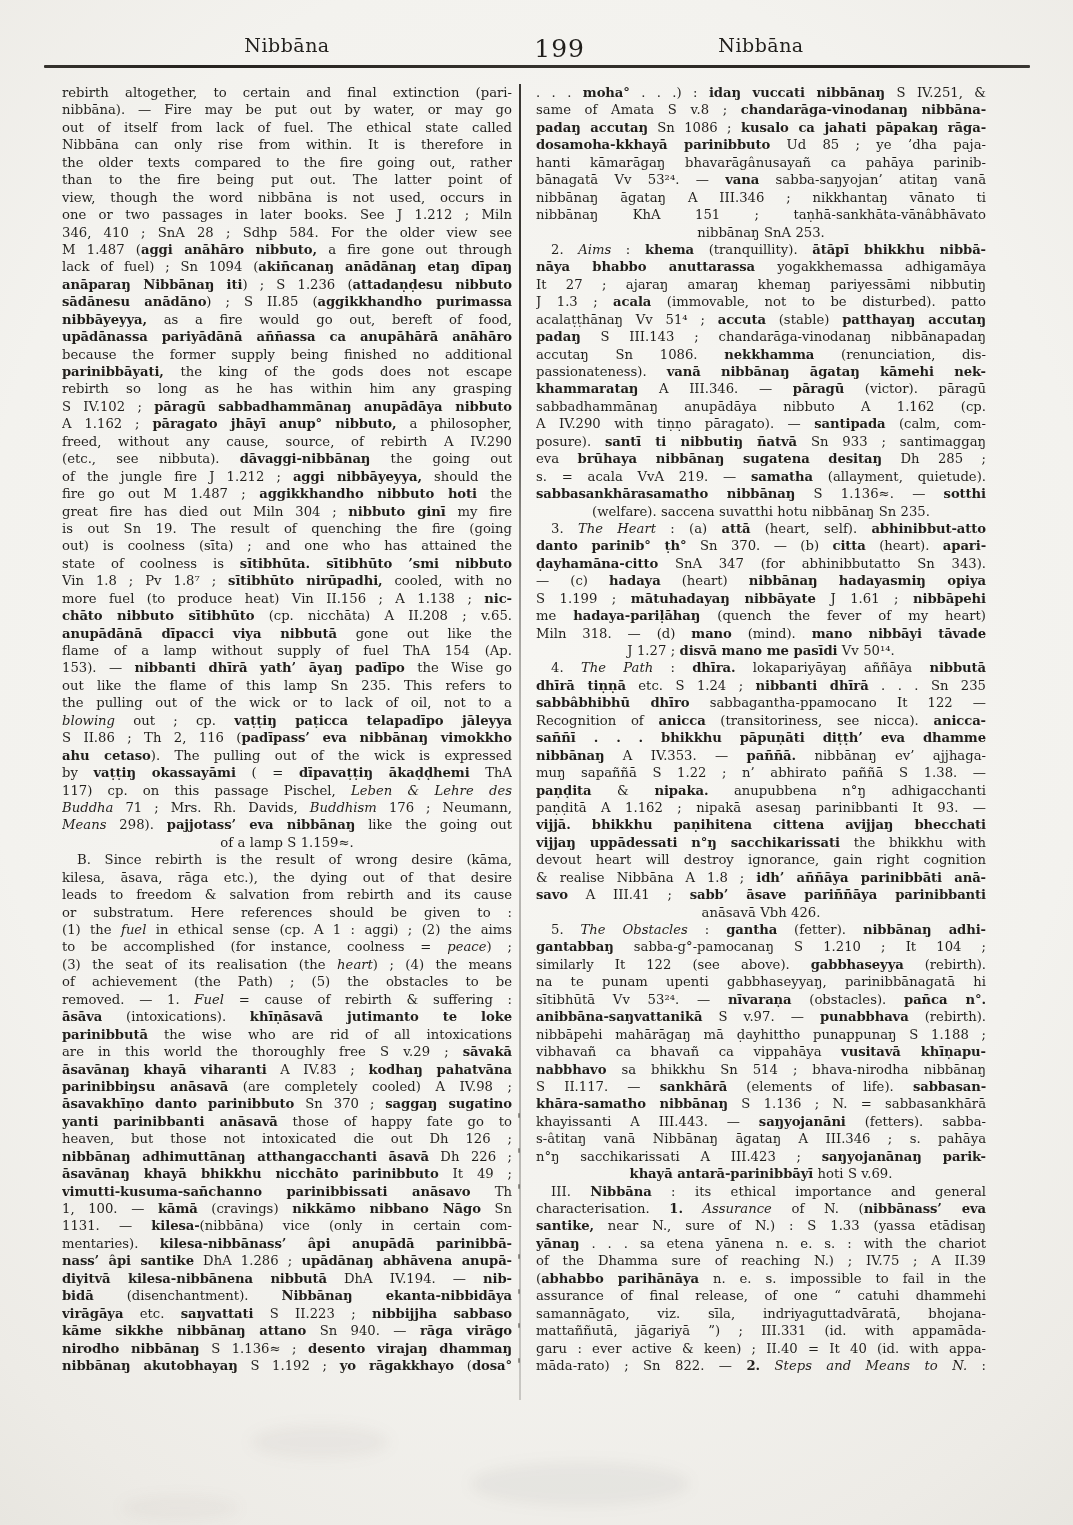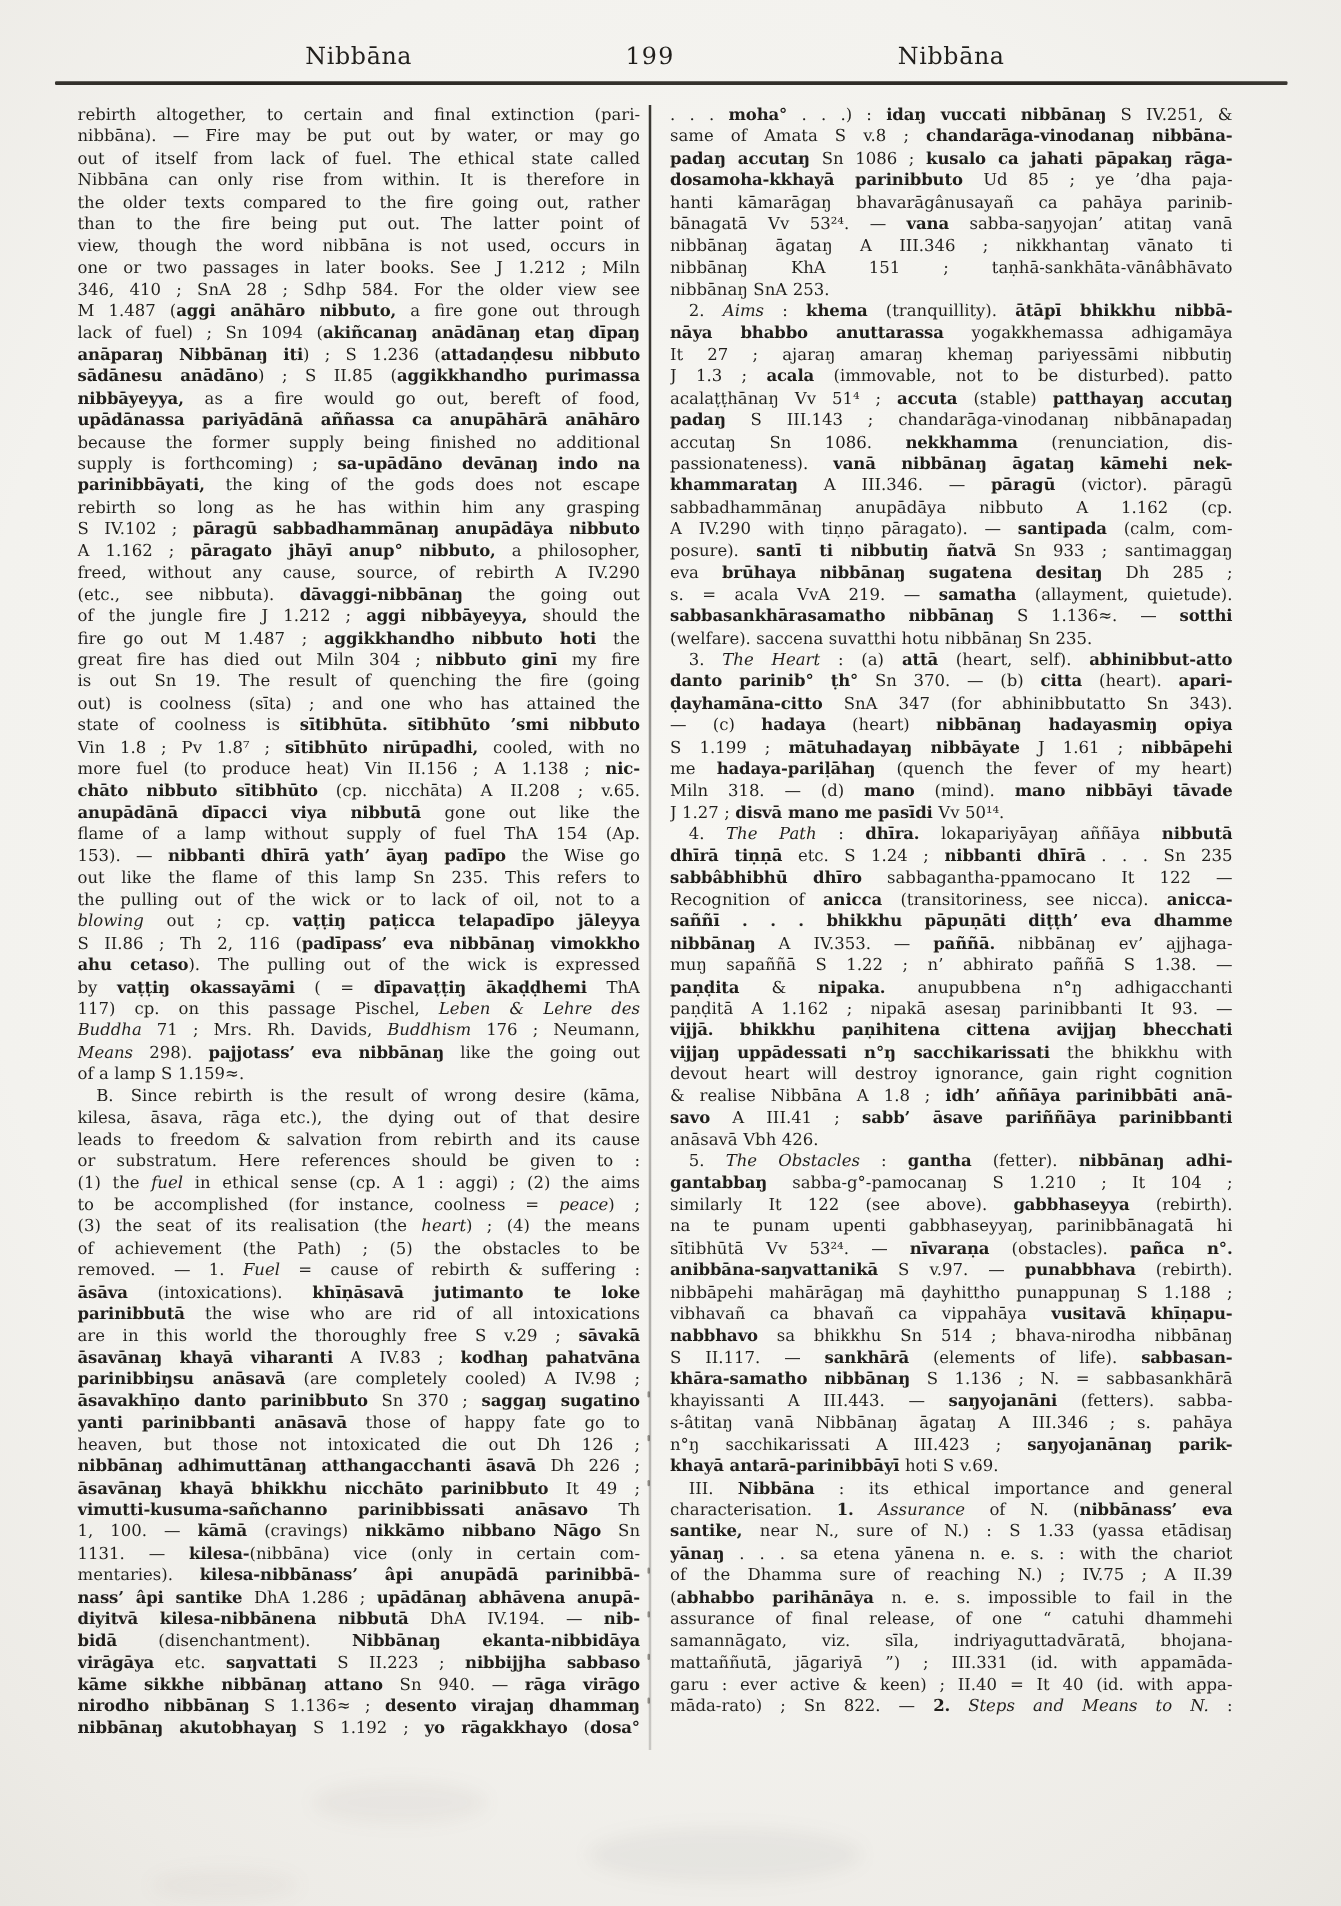--- a/index.html
+++ b/index.html
@@ -12,41 +12,41 @@
     background:
       radial-gradient(ellipse 900px 1100px at 50% 42%, #f7f6f2 0%, #f3f2ee 62%, #edebe6 88%, #e8e6e0 100%);
     color: #211f1c;
     font-family: "DejaVu Serif", serif;
     overflow: hidden;
   }
   .running-head { position: absolute; top: 34px; left: 0; width: 100%; height: 26px; font-size: 19px; }
   .head-title { position: absolute; text-align: center; letter-spacing: 0.5px; }
   .head-title.left  { left: 62px;  width: 450px; }
   .head-title.right { left: 536px; width: 450px; }
-  .head-pagenum { position: absolute; left: 455px; width: 130px; text-align: center; font-size: 19px; letter-spacing: 1px; }
+  .head-pagenum { position: absolute; left: 455px; width: 130px; text-align: right; font-size: 25px; letter-spacing: 1px; }
   .head-rule {
     position: absolute; top: 65px; left: 44px; width: 986px; height: 3px;
     background: linear-gradient(90deg, #35322d 0%, #26231f 15%, #35322d 50%, #26231f 85%, #3a3732 100%);
     border-radius: 1px;
   }
   .column { position: absolute; top: 84px; width: 450px; }
   .column.left  { left: 62px; }
   .column.right { left: 536px; }
   .line {
     font-size: 13.2px;
     line-height: 17.45px;
     height: 17.45px;
     overflow: hidden;
     text-align: justify;
     word-spacing: 0.2px;
     white-space: normal;
   }
   
   .line::after { content: ""; display: inline-block; width: 100%; height: 0; }
-  .line.nojust { text-align: left; }
+  .line.nojust { text-align: center; }
   .line.nojust::after { display: none; }
   .line.indent { text-indent: 15px; }
   .line b { font-weight: bold; letter-spacing: -0.1px; }
   .line i { font-style: italic; }
   .col-divider {
     position: absolute; top: 84px; left: 519px; width: 2px; height: 1316px;
     background: linear-gradient(
       #3a3733 0%, #3a3733 22%,
       rgba(58,55,51,0.55) 34%,
       rgba(58,55,51,0.28) 52%,
@@ -79,21 +79,20 @@
       <div class="line">view, though the word nibbāna is not used, occurs in</div>
       <div class="line">one or two passages in later books.  See J 1.212 ; Miln</div>
       <div class="line">346, 410 ; SnA 28 ; Sdhp 584.  For the older view see</div>
       <div class="line">M 1.487 (<b>aggi anāhāro nibbuto,</b> a fire gone out through</div>
       <div class="line">lack of fuel) ; Sn 1094 (<b>akiñcanaŋ anādānaŋ etaŋ dīpaŋ</b></div>
       <div class="line"><b>anāparaŋ Nibbānaŋ iti</b>) ; S 1.236 (<b>attadaṇḍesu nibbuto</b></div>
       <div class="line"><b>sādānesu anādāno</b>) ; S II.85 (<b>aggikkhandho purimassa</b></div>
       <div class="line"><b>nibbāyeyya,</b> as a fire would go out, bereft of food,</div>
       <div class="line"><b>upādānassa pariyādānā aññassa ca anupāhārā anāhāro</b></div>
       <div class="line">because the former supply being finished no additional</div>
-      <div class="line">supply is forthcoming) ; <b>sa-upādāno devānaŋ indo na</b></div>
       <div class="line"><b>parinibbāyati,</b> the king of the gods does not escape</div>
       <div class="line">rebirth so long as he has within him any grasping</div>
       <div class="line">S IV.102 ; <b>pāragū sabbadhammānaŋ anupādāya nibbuto</b></div>
       <div class="line">A 1.162 ; <b>pāragato jhāyī anup° nibbuto,</b> a philosopher,</div>
       <div class="line">freed, without any cause, source, of rebirth A IV.290</div>
       <div class="line">(etc., see nibbuta).  <b>dāvaggi-nibbānaŋ</b> the going out</div>
       <div class="line">of the jungle fire J 1.212 ; <b>aggi nibbāyeyya,</b> should the</div>
       <div class="line">fire go out M 1.487 ; <b>aggikkhandho nibbuto hoti</b> the</div>
       <div class="line">great fire has died out Miln 304 ; <b>nibbuto ginī</b> my fire</div>
       <div class="line">is out Sn 19.  The result of quenching the fire (going</div>

